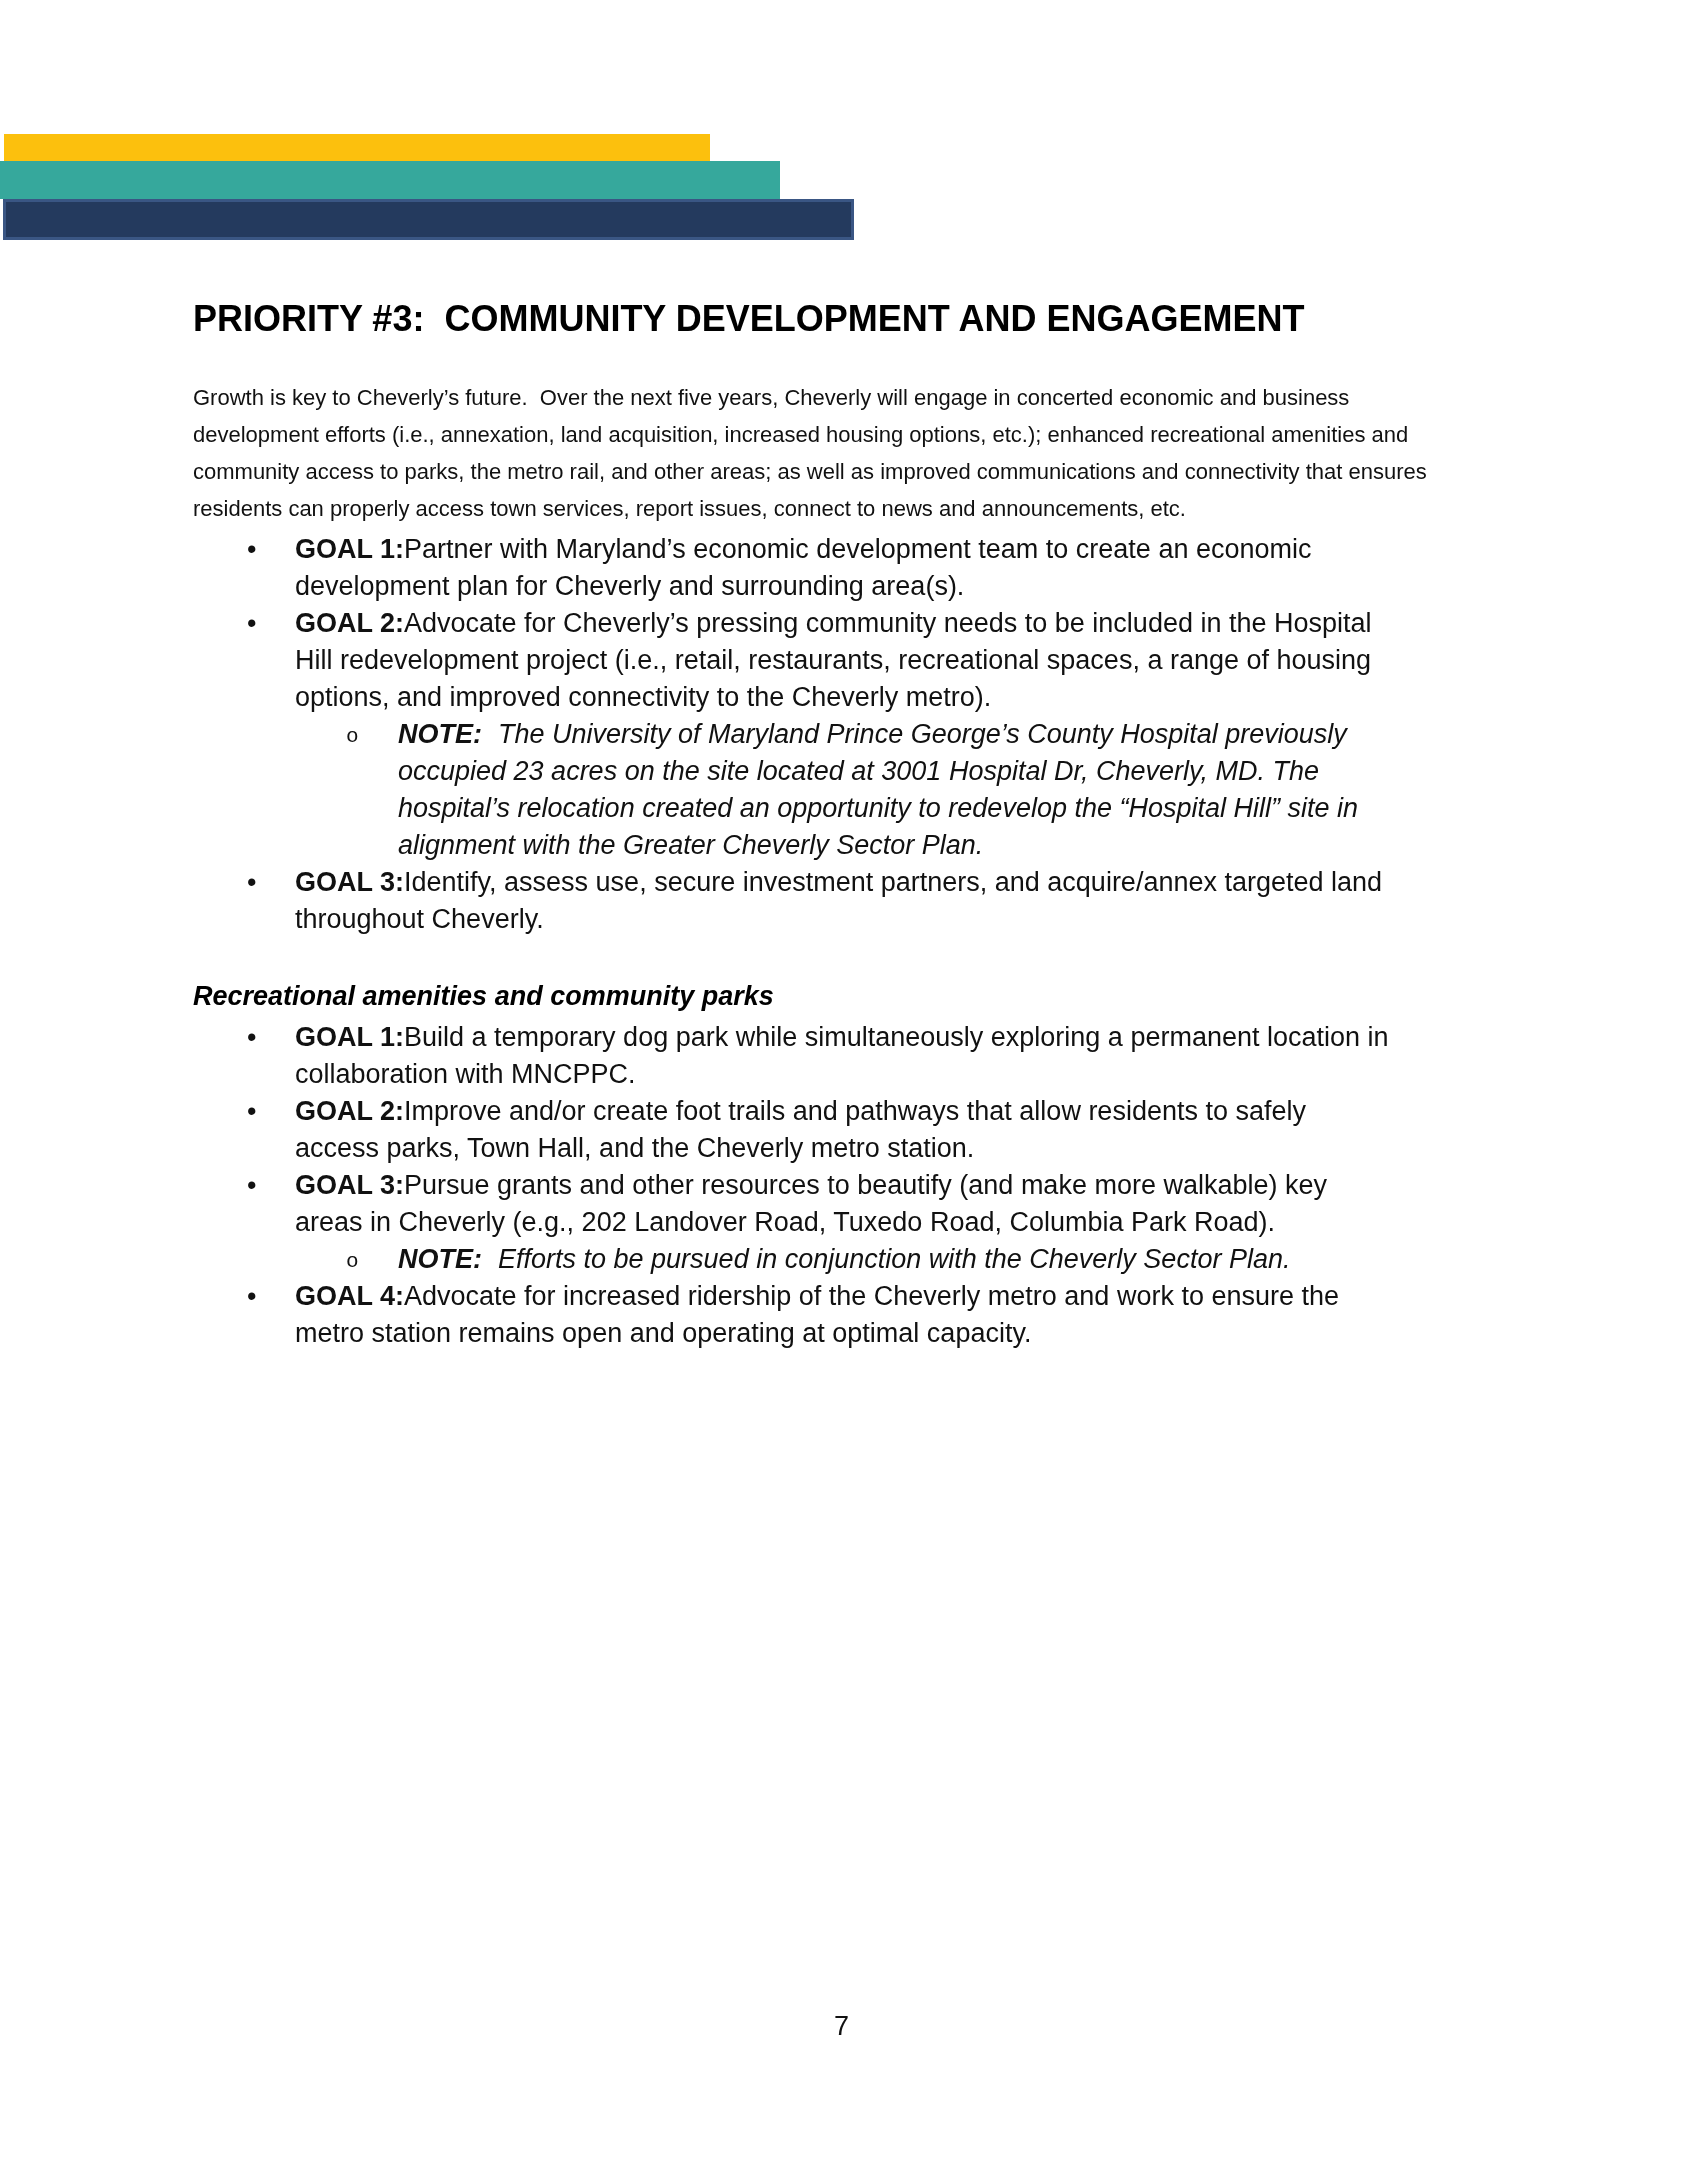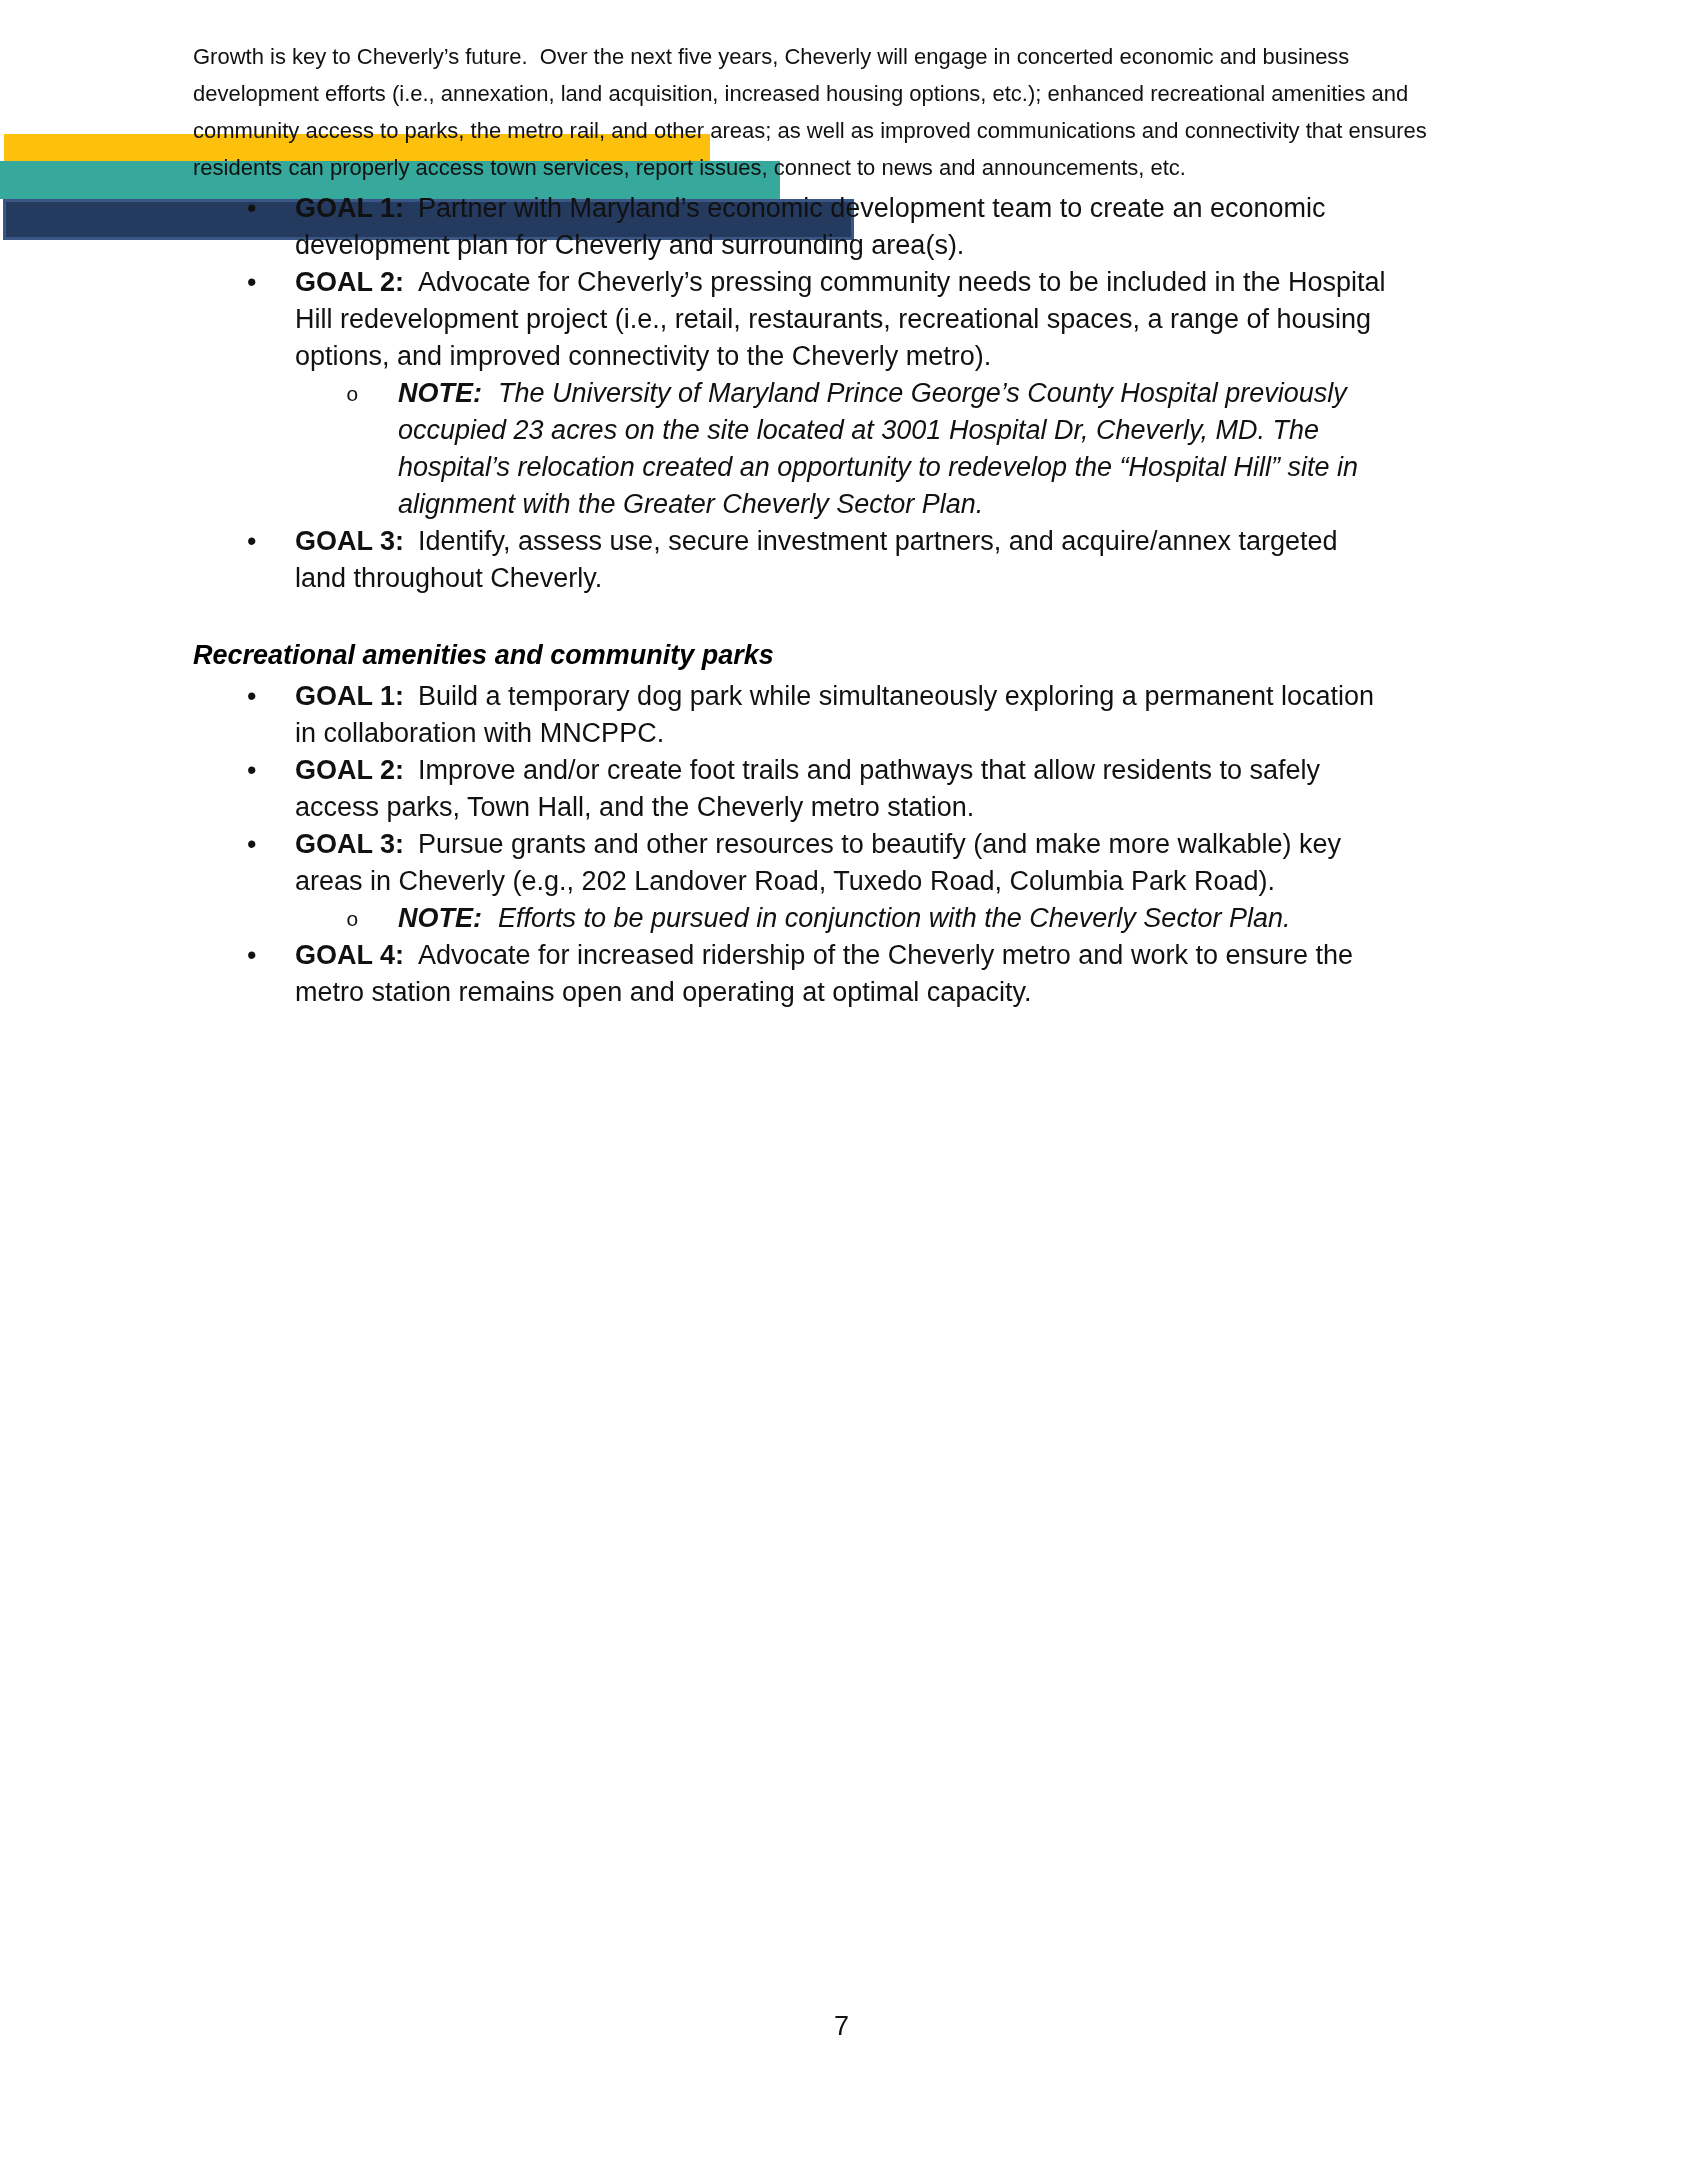--- a/index.html
+++ b/index.html
@@ -61,21 +61,20 @@
   }
   li.goal .marker {
     position: absolute;
     left: 54px;
     top: 0;
     font-size: 27px;
     line-height: 37px;
   }
   .goal-label {
     font-weight: 700;
-    margin-right: 14px;
     white-space: pre-wrap;
   }
   .goal-body { white-space: pre-wrap; }
 
   li.note {
     position: relative;
     padding-left: 205px;
     padding-right: 40px;
     font-size: 27px;
     line-height: 37px;
@@ -109,20 +108,21 @@
 </style>
 </head>
 <body>
 
 <div class="bar bar-yellow"></div>
 <div class="bar bar-teal"></div>
 <div class="bar bar-navy"></div>
 
 <div class="content">
 
+  <h1 class="page-title">PRIORITY #3:  COMMUNITY DEVELOPMENT AND ENGAGEMENT</h1>
 
   <p class="intro">Growth is key to Cheverly’s future.  Over the next five years, Cheverly will engage in concerted economic and business development efforts (i.e., annexation, land acquisition, increased housing options, etc.); enhanced recreational amenities and community access to parks, the metro rail, and other areas; as well as improved communications and connectivity that ensures residents can properly access town services, report issues, connect to news and announcements, etc.</p>
 
 
   <ul class="goal-list">
     <li class="goal">
       <span class="marker">•</span>
       <span class="goal-label">GOAL 1:</span><span class="goal-body">Partner with Maryland’s economic development team to create an economic development plan for Cheverly and surrounding area(s).</span>
     </li>
     <li class="goal">

